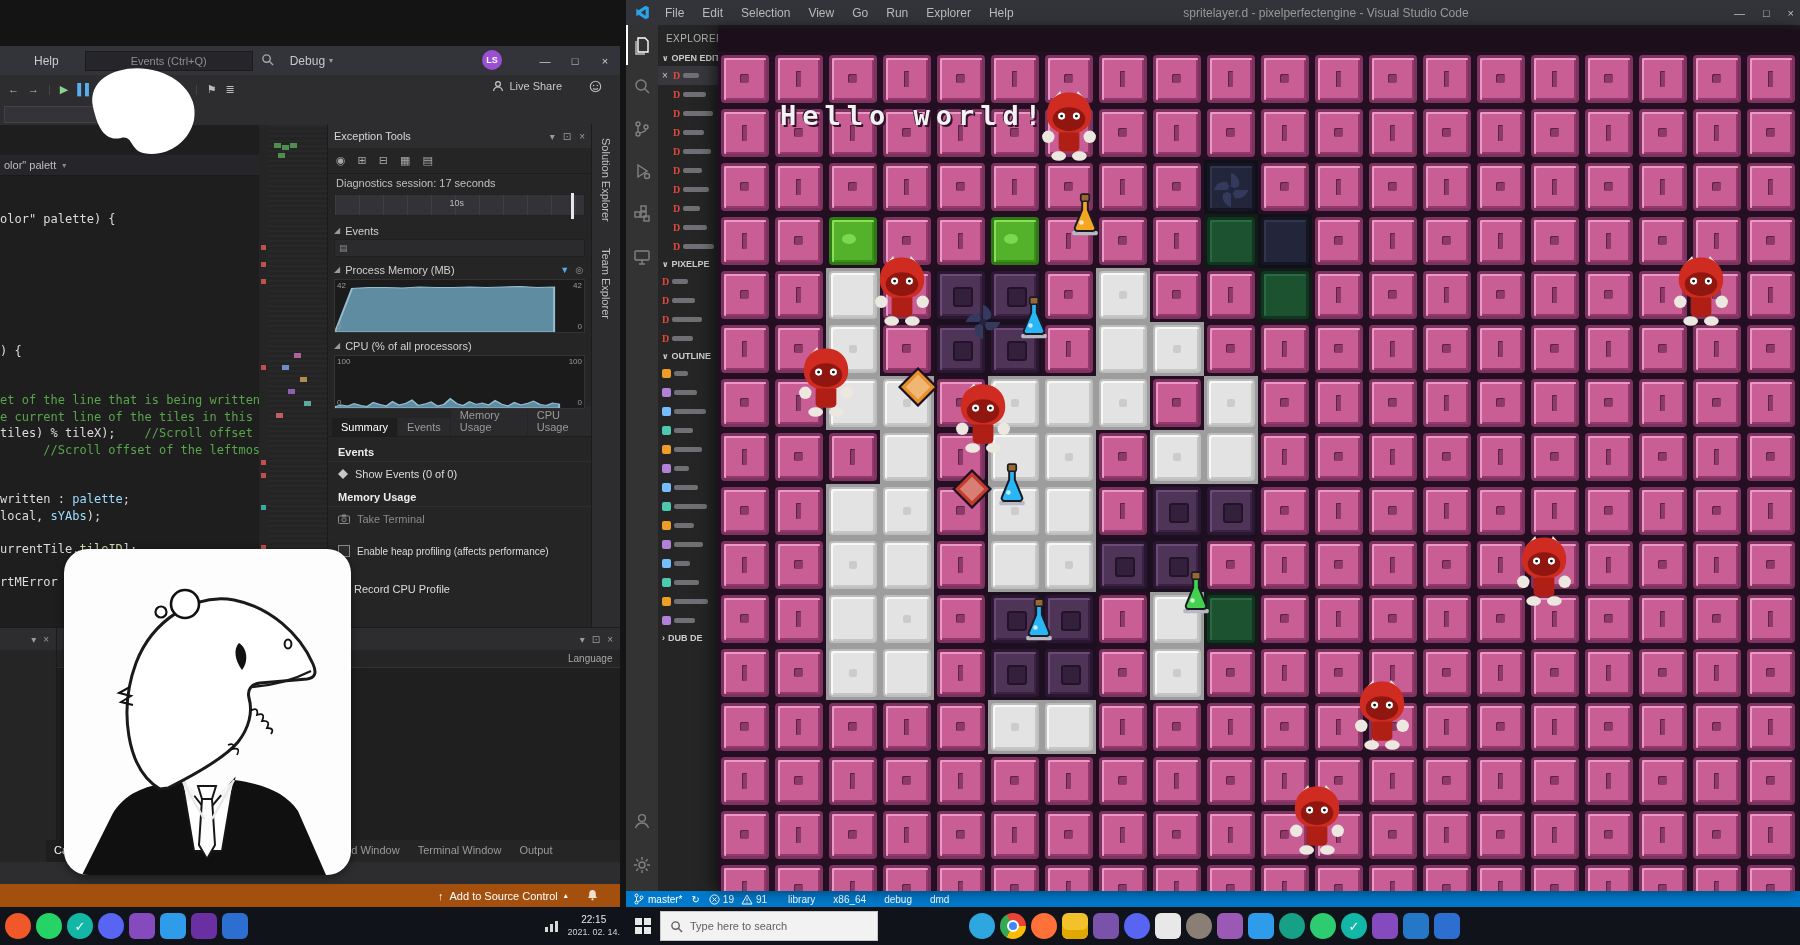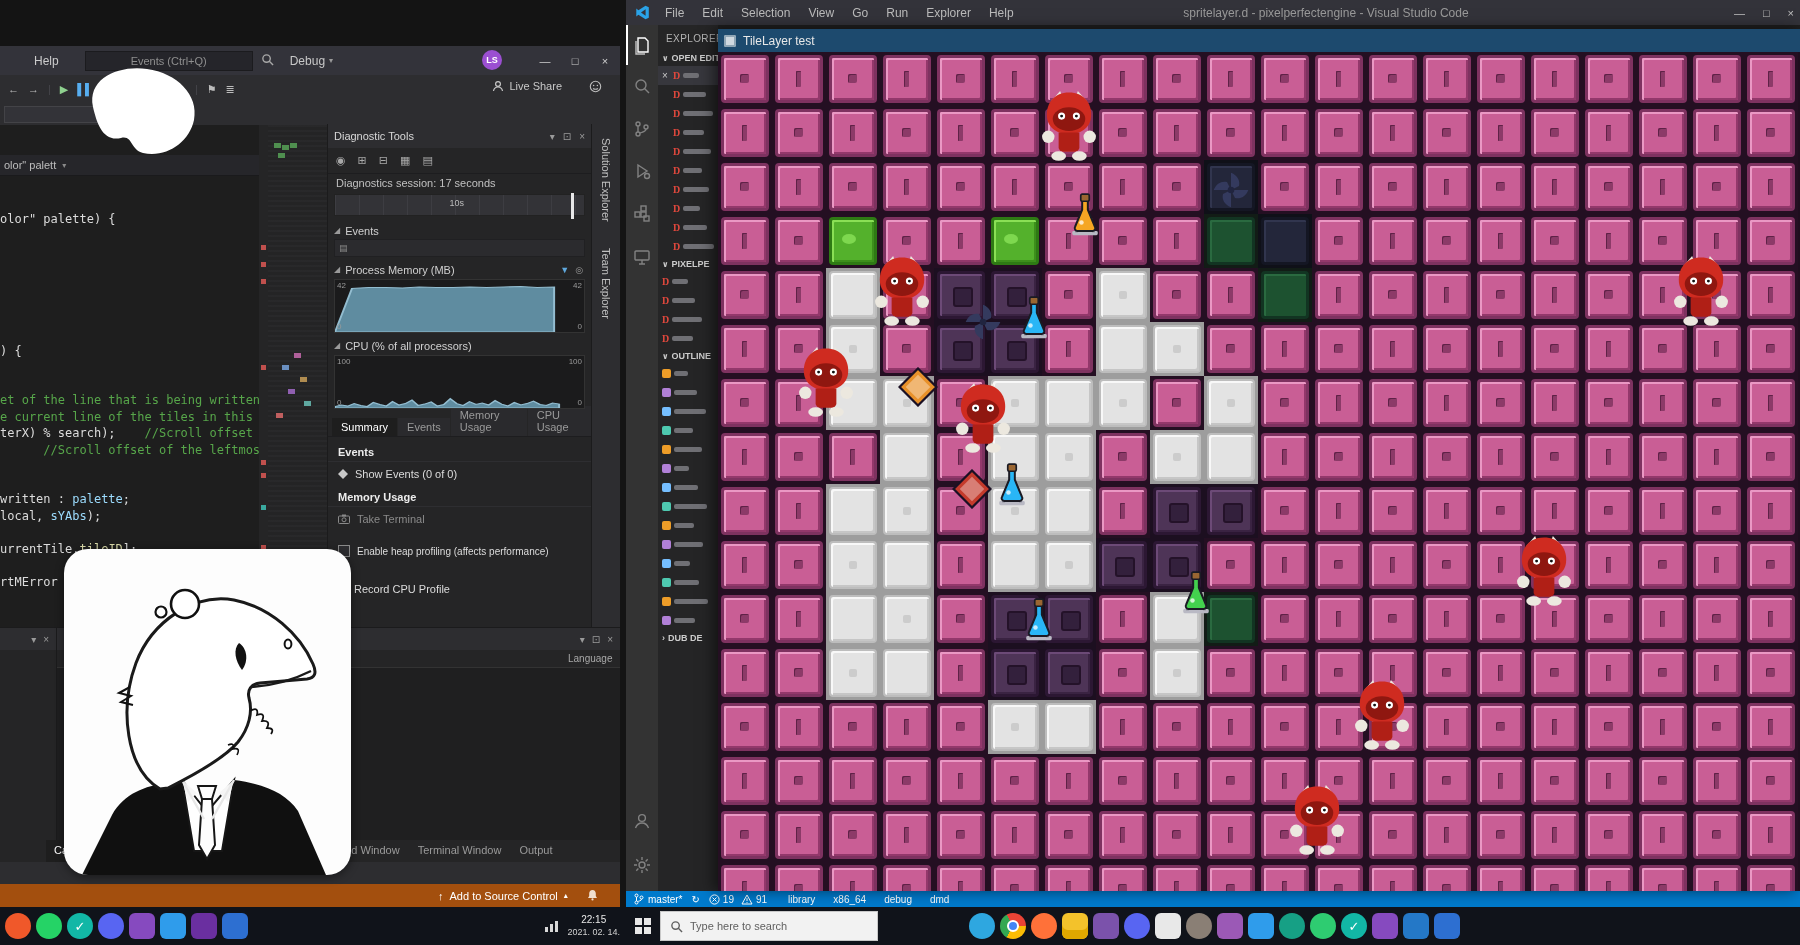--- a/index.html
+++ b/index.html
@@ -264,34 +264,34 @@
       <div id="vs-editor">
         <div id="vs-navbar">
           <span>olor" palett</span>
           <span style="font-size:8px;color:#8a8a8a;">▾</span>
         </div>
         <div id="vs-code-lines">
             <div class="code-line" style="top: 16.5px;"><span class="c-plain">olor" palette) {</span></div>
             <div class="code-line" style="top: 148.5px;"><span class="c-plain">) {</span></div>
             <div class="code-line" style="top: 198px;"><span class="c-comment">et of the line that is being written</span></div>
             <div class="code-line" style="top: 214.5px;"><span class="c-comment">e current line of the tiles in this line</span></div>
-            <div class="code-line" style="top: 231px;"><span class="c-plain">terX) % search);</span><span class="c-comment">    //Scroll offset of</span></div>
+            <div class="code-line" style="top: 231px;"><span class="c-plain">tiles) % tileX);</span><span class="c-comment">    //Scroll offset of</span></div>
             <div class="code-line" style="top: 247.5px;"><span class="c-comment">      //Scroll offset of the leftmost column</span></div>
             <div class="code-line" style="top: 297px;"><span class="c-plain">written : </span><span class="c-var">palette</span><span class="c-plain">;</span></div>
             <div class="code-line" style="top: 313.5px;"><span class="c-plain">local, </span><span class="c-var">sYAbs</span><span class="c-plain">);</span></div>
             <div class="code-line" style="top: 346.5px;"><span class="c-plain">urrentTile.</span><span class="c-member">tileID</span><span class="c-plain">];</span></div>
             <div class="code-line" style="top: 379.5px;"><span class="c-plain">rtMError ? </span></div>
           </div>
         <div id="vs-annot"></div>
         <div id="vs-minimap"></div>
       </div>
 
       <aside id="diag">
         <div class="diag-head">
-          <span class="t">Diagnostic Tools</span>
+          <span class="t">Exception Tools</span>
           <span class="hd-ic">▾</span>
           <span class="hd-ic">⊡</span>
           <span class="hd-ic">×</span>
         </div>
         <div id="diag-tools-row">
             <span class="tbg">◉</span>
             <span class="tbg">⊞</span>
             <span class="tbg">⊟</span>
             <span class="tbg">▦</span>
             <span class="tbg">▤</span>
@@ -694,25 +694,22 @@
             <span class="sb-bar" style="width: 21px;"></span>
           </div>
         </div>
       <div class="sb-sec">
         <span style="font-size:9px;">›</span>
         <span>DUB DE</span>
       </div>
     </aside>
 
     <div id="game-window">
-      <header id="game-titlebar">
-        <span id="game-title-icon"></span>
-        <span>TileLayer test</span>
-      </header>
       <div id="game-view">
+        <div id="hello">Hello world!</div>
       <div class="tile t-pink" style="left: 0px; top: 0px;"></div>
           <div class="tile t-pink alt" style="left: 54px; top: 0px;"></div>
           <div class="tile t-pink" style="left: 108px; top: 0px;"></div>
           <div class="tile t-pink alt" style="left: 162px; top: 0px;"></div>
           <div class="tile t-pink" style="left: 216px; top: 0px;"></div>
           <div class="tile t-pink alt" style="left: 270px; top: 0px;"></div>
           <div class="tile t-pink" style="left: 324px; top: 0px;"></div>
           <div class="tile t-pink alt" style="left: 378px; top: 0px;"></div>
           <div class="tile t-pink" style="left: 432px; top: 0px;"></div>
           <div class="tile t-pink alt" style="left: 486px; top: 0px;"></div>

